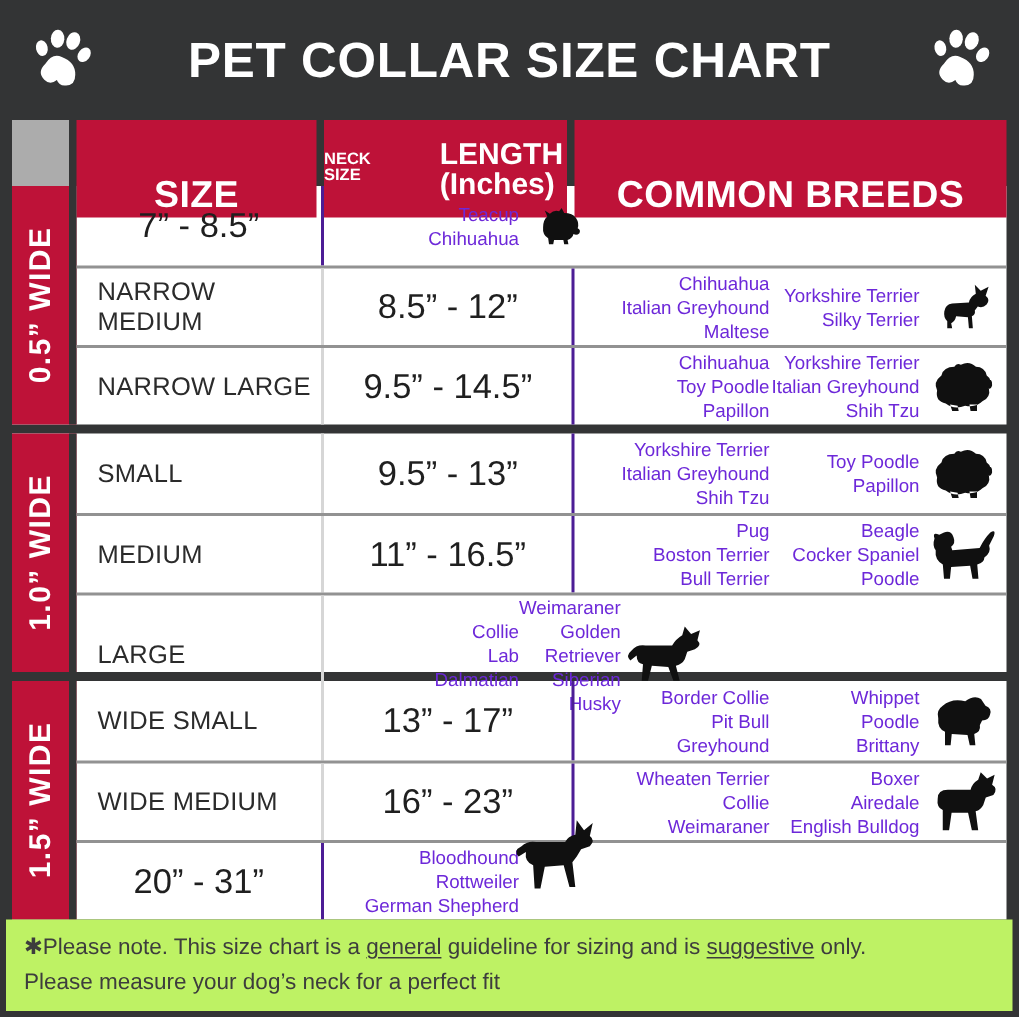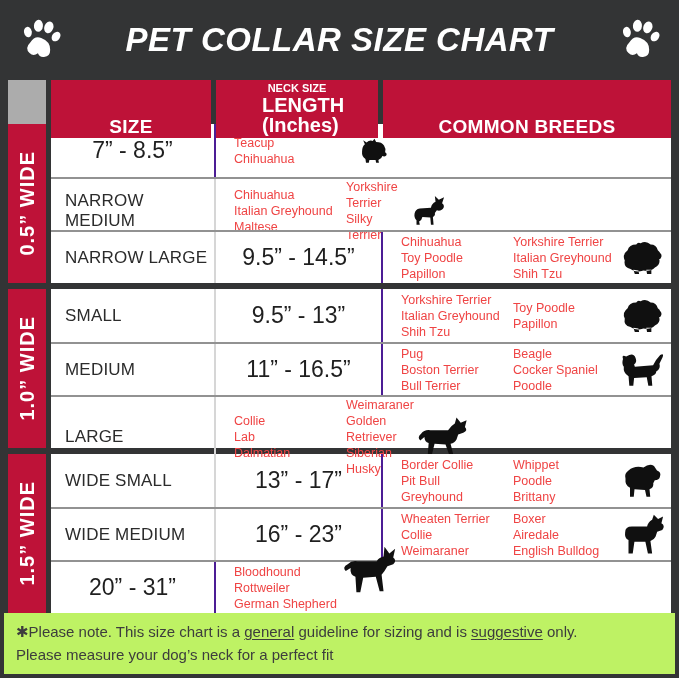--- a/index.html
+++ b/index.html
@@ -1,44 +1,44 @@
 <!DOCTYPE html>
 <html><head>
 <meta charset="utf-8">
 <style>
   html,body{margin:0;padding:0;}
   body{font-family:"Liberation Sans",sans-serif;background:#fff;}
   .frame{width:679px;height:678px;background:#333435;display:flex;flex-direction:column;overflow:hidden;box-sizing:border-box;}
 
   
-  .titlebar{flex:0 0 76px;display:flex;align-items:center;padding:16px 16px;box-sizing:border-box;font-style:italic;}
+  .titlebar{flex:0 0 76px;display:flex;align-items:center;padding:16px 16px;box-sizing:border-box;}
   .title{flex:1;text-align:center;color:#fff;font-weight:bold;font-size:33px;letter-spacing:.5px;}
   .paw{width:48px;height:48px;flex:0 0 auto;}
 
   
   .table{margin:0 8px;}
   .header-grid{display:grid;grid-template-columns:38px 160px 162px 1fr;column-gap:5px;height:40px;margin-bottom:4px;}
-  .hcell{background:#BE1238;color:#fff;display:flex;flex-direction:column;align-items:center;justify-content:center;font-weight:bold;}
-  .hcell .big{font-size:19px;letter-spacing:.3px;margin-top:36px;}
+  .hcell{background:#BE1238;color:#fff;display:flex;flex-direction:row;align-items:center;justify-content:center;font-weight:bold;}
+  .hcell .big{font-size:25px;letter-spacing:.3px;margin-top:36px;}
   .hcell .small{font-size:11px;line-height:11px;margin-bottom:1px;}
   .hcell .med{font-size:20px;line-height:20px;margin-left:46px;}
   .corner{background:#ACACAC;}
 
   
   .group{display:grid;grid-template-columns:43px 1fr;background:#fff;}
   .group + .group{margin-top:6px;}
   .wbar{background:#BE1238;border-right:5px solid #333435;display:flex;align-items:center;justify-content:center;box-sizing:border-box;}
   .wbar span{writing-mode:vertical-rl;transform:rotate(180deg);color:#fff;font-weight:bold;font-size:20px;letter-spacing:1px;white-space:nowrap;}
   .rows{display:flex;flex-direction:column;}
   .row{display:grid;grid-template-columns:165px 167px 1fr;height:53px;box-sizing:border-box;}
   .row + .row{border-top:2px solid #929292;}
   .size-cell{display:flex;align-items:center;padding-left:14px;font-size:17px;color:#2b2b2b;letter-spacing:.2px;border-right:2px solid #d6d6d6;box-sizing:border-box;}
   .len-cell{display:flex;align-items:center;justify-content:center;font-size:23px;color:#1f1f1f;border-right:2px solid #4c1d95;box-sizing:border-box;}
   .breed-cell{display:flex;align-items:center;padding-left:18px;box-sizing:border-box;}
-  .blist{font-size:12.5px;line-height:16px;color:#ef4444;}
+  .blist{font-size:12.5px;line-height:16px;color:#6d28d9;text-align:right;}
   .blist.c1{width:112px;flex:0 0 112px;}
   .blist.c2{flex:1;}
   .dogbox{flex:0 0 58px;display:flex;align-items:center;justify-content:center;position:relative;}
   .dog{fill:#101010;}
   .dog-overflow{position:absolute;right:4px;bottom:-17px;z-index:3;}
 
   
   .footer{flex:0 0 61px;margin:0 4px;background:#bef264;padding:7px 12px;box-sizing:border-box;color:#3d3d3d;font-size:15px;line-height:23px;}
   .u{text-decoration:underline;text-underline-offset:2px;}
 </style>
@@ -105,20 +105,21 @@
               </div>
             <div class="dogbox">
                 <svg class="dog" width="36" height="28" viewBox="0 0 64 48">
                   <path d="M14 12 L11 5 L17 9 Q22 4 28 6 L31 2 L34 8 Q44 8 48 14 Q52 20 50 26 Q54 28 52 32 Q49 35 45 33 Q44 38 38 40 L39 45 L34 45 L33 40 L22 40 L21 45 L16 45 L15 38 Q8 34 9 25 Q9 16 14 12 Z"></path>
                 </svg>
               </div>
           </div>
         </div>
         <div class="row">
           <div class="size-cell">NARROW MEDIUM</div>
+          <div class="len-cell">8.5” - 12”</div>
           <div class="breed-cell">
             <div class="blist c1">
                 <div>Chihuahua</div>
                 <div>Italian Greyhound</div>
                 <div>Maltese</div>
               </div>
             <div class="blist c2">
                 <div>Yorkshire Terrier</div>
                 <div>Silky Terrier</div>
                 <div></div>

